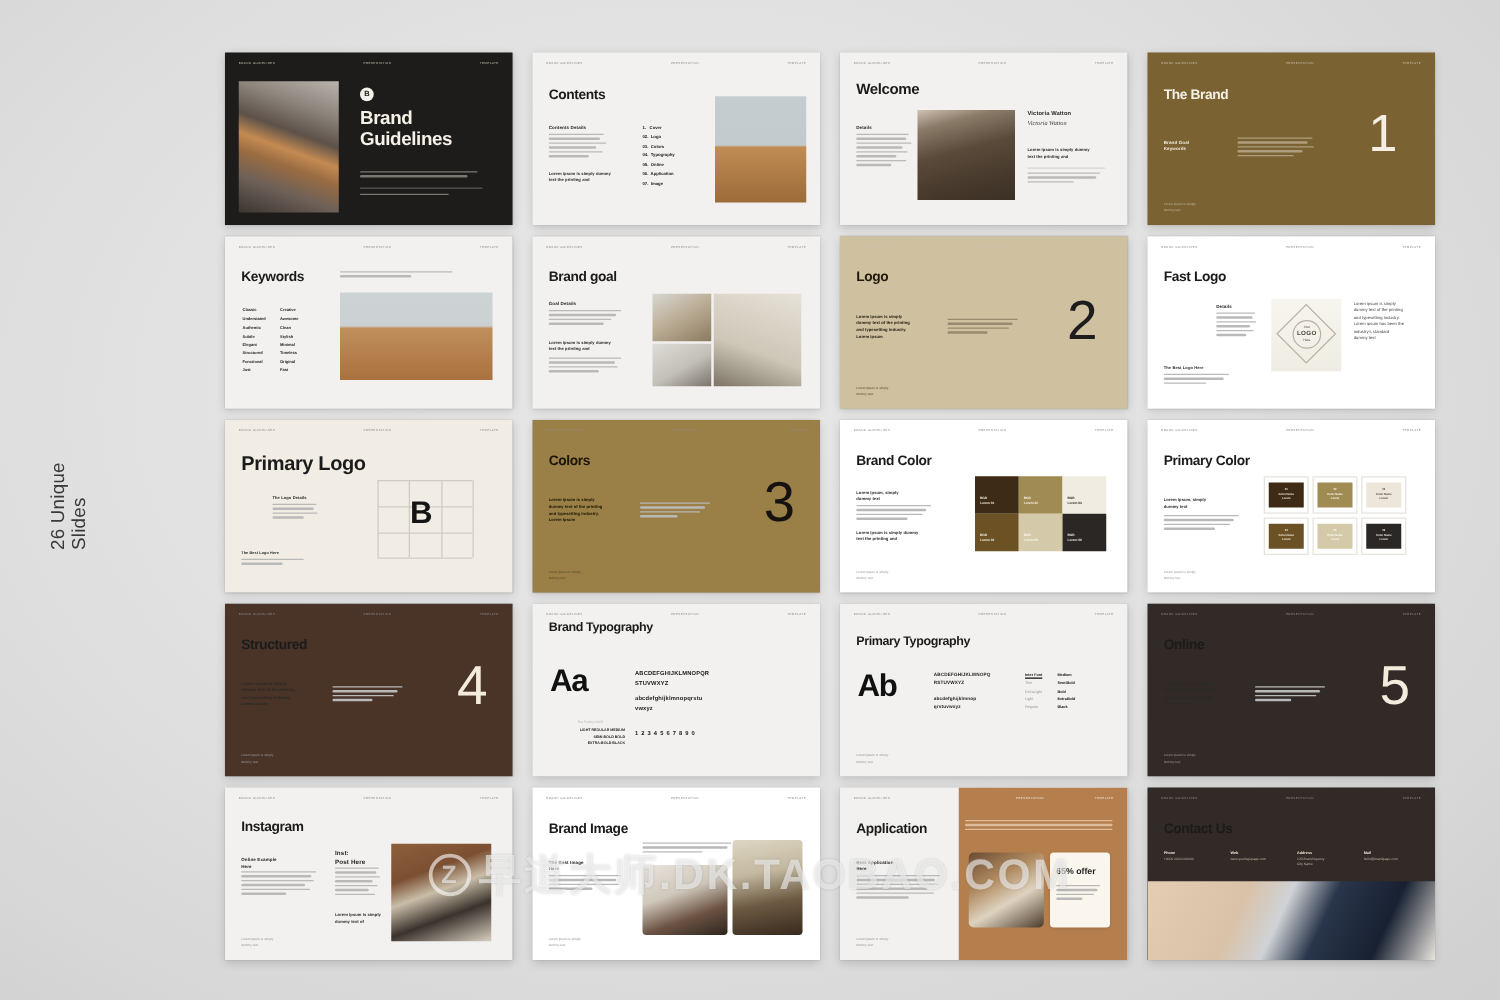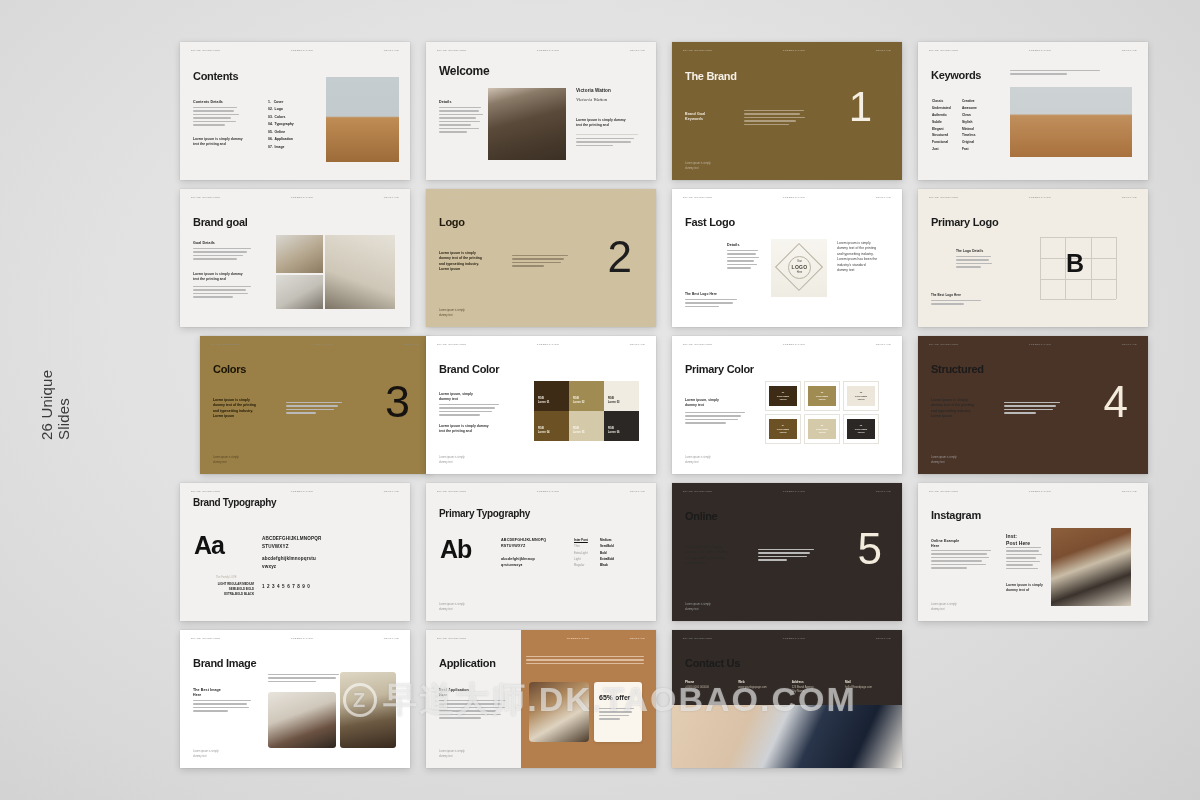--- a/index.html
+++ b/index.html
@@ -120,21 +120,21 @@
   .ph-desk      { background: linear-gradient(160deg,#8d5f3c 0%, #7b4f31 30%, #c9bda8 48%, #3a322c 70%, #d8cfc0 100%); }
   .ph-kid       { background: linear-gradient(150deg,#6b4a33 0%, #b08a5f 35%, #ded3c0 62%, #4b3a2b 100%); }
   .ph-table     { background: linear-gradient(160deg,#e8e4dd 0%, #cfc7ba 40%, #6b5242 70%, #2e261f 100%); }
   .ph-still     { background: linear-gradient(170deg,#ded6c4 0%, #c3b89f 35%, #6d5a43 65%, #37291d 100%); }
   .ph-bottle    { background: linear-gradient(115deg,#e3cdb3 0%, #d9c2a7 32%, #cfd2d6 46%, #29354a 60%, #182132 80%, #e9e4dc 100%); }
 
   
   .slide.dark  { background: #1d1c1b; }
   .slide.dark2 { background: #312a26; }
   .slide.brown { background: #7a6233; }
-  .slide.brown2{ background: #9a7f46; margin-left: 20px; }
+  .slide.brown2{ background: #9a7f46; }
   .slide.brown3{ background: #4a3327; }
   .slide.tan   { background: #cfc0a0; }
   .slide.cream { background: #f1ede4; }
   .slide.offw  { background: #f2f1ef; }
 
   
   .toc { position: absolute; font-size: 3.4px; line-height: 2.2; color: #222; font-weight: bold;}
   .toc div { white-space: pre; }
 
   
@@ -208,20 +208,39 @@
   }
 </style>
 </head>
 <body>
 
 <div id="side-label">26 Unique
 Slides</div>
 
 <div id="deck">
 
+  <div class="slide dark">
+    <div class="hdr">
+      <span>BRAND  GUIDELINES</span>
+      <span class="c">PRESENTATION</span>
+      <span>TEMPLATE</span>
+    </div>
+    <div class="photo ph-portrait" style="left:11px;top:23px;width:80px;height:105px;"></div>
+    <div style="position:absolute;left:108px;top:28px;width:11px;height:11px;border-radius:50%;background:#f4f1ea;color:#1d1c1b;font-size:6px;font-weight:bold;display:flex;align-items:center;justify-content:center;">B</div>
+    <div class="title" style="left:108px;top:45px;font-size:15px;line-height:1.12;white-space:pre-line;">Brand
+Guidelines</div>
+    <div class="lines" style="left:108px;top:95px;width:98px;">
+      <i style="width:96%"></i>
+        <i style="width:88%"></i>
+    </div>
+    <div style="position:absolute;left:108px;top:108px;width:98px;height:.5px;background:rgba(230,226,216,.3);"></div>
+    <div class="lines" style="left:108px;top:113px;width:98px;">
+      <i style="width:72%"></i>
+    </div>
+  </div>
 
   <div class="slide offw">
     <div class="hdr">
       <span>BRAND  GUIDELINES</span>
       <span class="c">PRESENTATION</span>
       <span>TEMPLATE</span>
     </div>
     <div class="title" style="top:28px;font-size:11px;">Contents</div>
     <div class="lbl" style="left:13px;top:58px;">Contents Details</div>
     <div class="lines" style="left:13px;top:65px;width:48px;">
@@ -415,21 +434,21 @@
         <i style="width:60%"></i>
     </div>
   </div>
 
   <div class="slide cream">
     <div class="hdr">
       <span>BRAND  GUIDELINES</span>
       <span class="c">PRESENTATION</span>
       <span>TEMPLATE</span>
     </div>
-    <div class="title" style="top:27px;font-size:11px;">Primary Logo</div>
+    <div class="title" style="top:27px;font-size:16px;">Primary Logo</div>
     <div class="lbl" style="left:38px;top:60px;font-size:3.2px;">The Logo Details</div>
     <div class="lines" style="left:38px;top:67px;width:38px;">
       <i style="width:92%"></i>
         <i style="width:86%"></i>
         <i style="width:95%"></i>
         <i style="width:66%"></i>
     </div>
     <div style="position:absolute;left:122px;top:48px;width:76px;height:62px;">
       <div class="gline" style="left:0;top:0;width:100%;height:.5px;"></div>
       <div class="gline" style="left:0;top:21px;width:100%;height:.5px;"></div>

